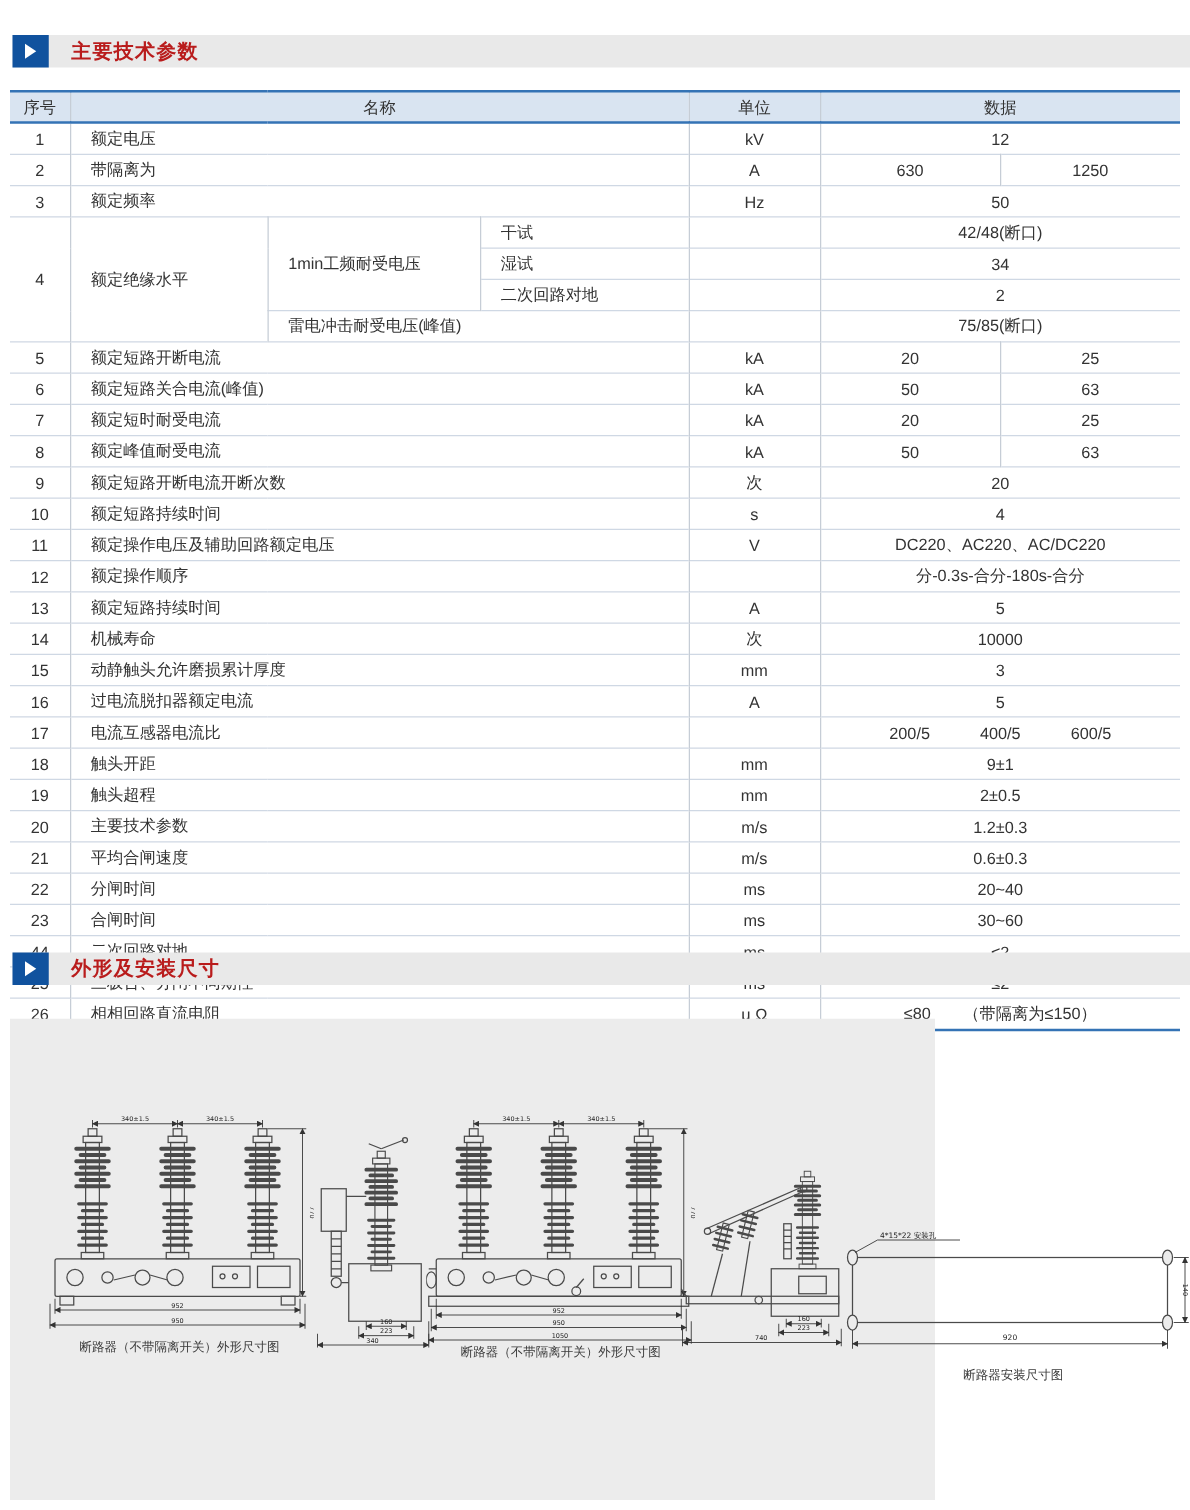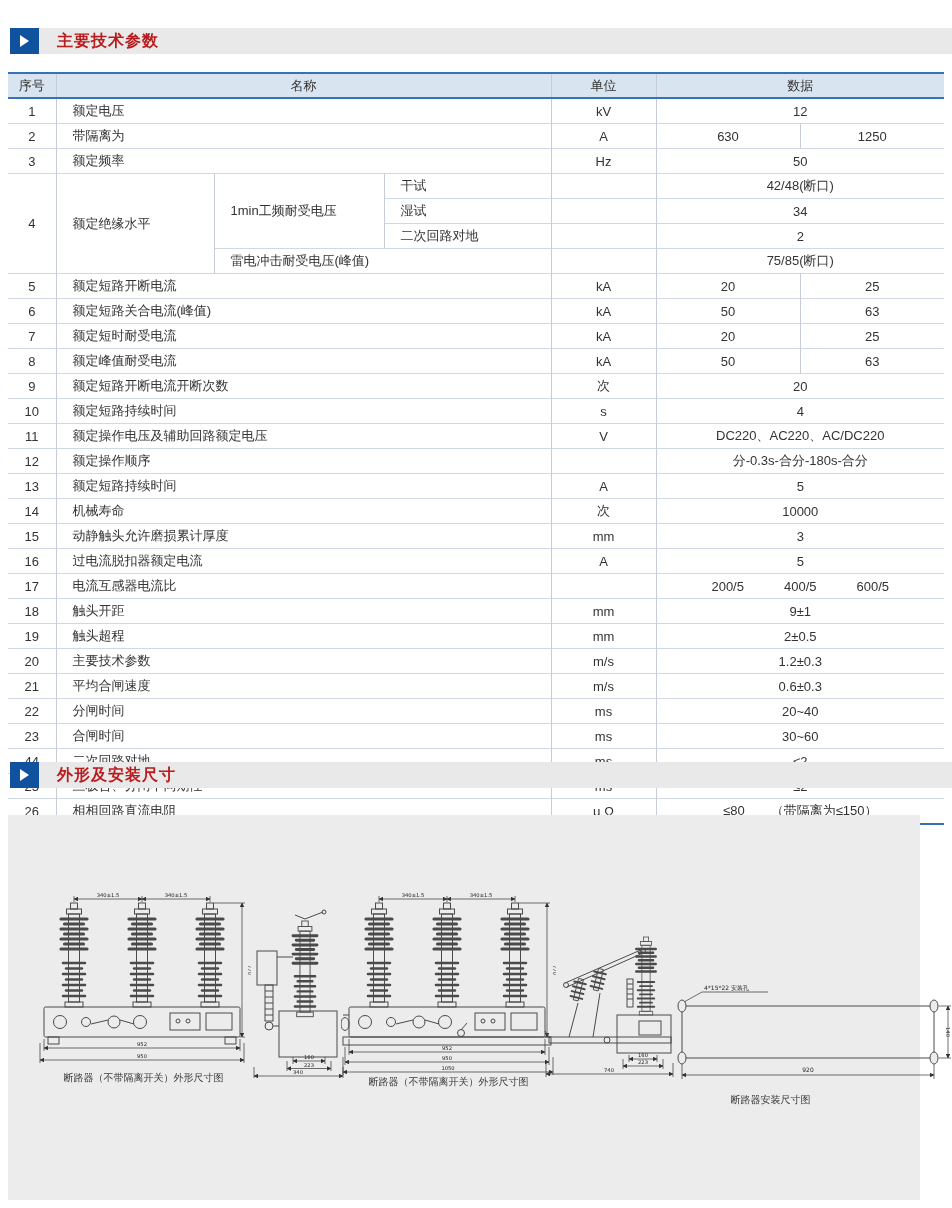--- a/index.html
+++ b/index.html
@@ -247,21 +247,21 @@
 </table>
 </div>
 
 <div class="abs sec" id="sec2" style="top:762px;left:10px;right:0;">
   <div class="sqr">
     <div class="tri"></div>
   </div>
   <div class="sec-title">外形及安装尺寸</div>
 </div>
 
-<div class="abs" id="panel" style="top:815px;left:8px;width:912px;height:385px;">
+<div class="abs" id="panel" style="top:815px;left:8px;width:740px;height:385px;">
 
   <svg width="0" height="0" style="position:absolute">
     <defs>
       <g id="pole">
         <rect x="-3.5" y="0" width="7" height="6" fill="none" stroke="#4a4a4a" stroke-width="1"></rect>
         <rect x="-7.5" y="6" width="15" height="5" fill="none" stroke="#4a4a4a" stroke-width="1"></rect>
         <rect x="-5.5" y="11" width="11" height="88" fill="none" stroke="#4a4a4a" stroke-width="1"></rect>
         <path d="M-13,16 H13 M-9.5,21 H9.5 M-13,26 H13 M-9.5,31 H9.5 M-13,36 H13 M-9.5,41 H9.5 M-13,46 H13" stroke="#4a4a4a" stroke-width="3.2" stroke-linecap="round" fill="none"></path>
         <path d="M-11,60 H11 M-8,65.5 H8 M-11,71 H11 M-8,76.5 H8 M-11,82 H11 M-8,87.5 H8 M-11,93 H11" stroke="#4a4a4a" stroke-width="2.6" stroke-linecap="round" fill="none"></path>
         <rect x="-9" y="99" width="18" height="5" fill="none" stroke="#4a4a4a" stroke-width="1"></rect>
@@ -450,15 +450,15 @@
     <text class="dt" x="36" y="10">4*15*22 安装孔</text>
     <line class="dm" x1="271" y1="26" x2="283" y2="26"></line>
       <line class="dm" x1="271" y1="78" x2="283" y2="78"></line>
     <line class="dm" x1="280" y1="26" x2="280" y2="78" marker-start="url(#ar5)" marker-end="url(#ar5)"></line>
     <text class="dt5" transform="translate(278,52) rotate(90)" text-anchor="middle">140</text>
     <line class="dm" x1="14" y1="84" x2="14" y2="99"></line>
       <line class="dm" x1="266" y1="84" x2="266" y2="99"></line>
     <line class="dm" x1="14" y1="95" x2="266" y2="95" marker-start="url(#ar5)" marker-end="url(#ar5)"></line>
     <text class="dt" x="140" y="92" text-anchor="middle">920</text>
   </svg>
-  <div class="caption" style="left:620px;top:278px;width:285px;">断路器安装尺寸图</div>
+  <div class="caption" style="left:660px;top:278px;width:285px;">断路器安装尺寸图</div>
 
 </div>
 
 </body></html>

